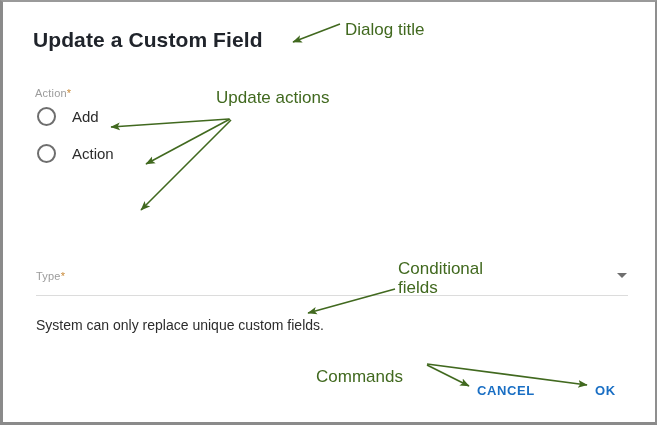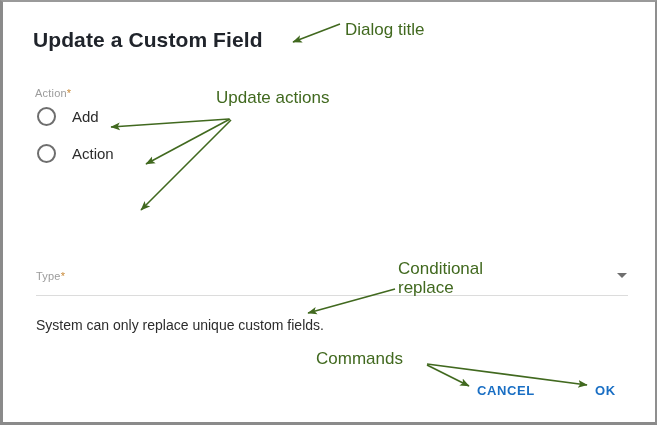--- a/index.html
+++ b/index.html
@@ -177,21 +177,21 @@
   .anno-label {
     position: absolute;
     font-size: 17px;
     color: #41691f;
     white-space: pre;
     line-height: 19px;
   }
   #anno-dialog-title    { left: 342px; top: 18px; }
   #anno-update-actions  { left: 172px; top: 86px; margin-left: 41px; }
   #anno-conditional     { left: 395px; top: 257px; }
-  #anno-commands        { left: 313px; top: 347px; }
+  #anno-commands        { left: 313px; top: 365px; }
 </style>
 </head>
 <body>
 
 <div id="screenshot">
 
   <div class="dialog">
 
     <div class="dialog-title">Update a Custom Field</div>
 
@@ -235,21 +235,21 @@
 
   </div>
 
   <div class="annotation-layer">
 
     <div class="anno-label" id="anno-dialog-title">Dialog title</div>
 
     <div class="anno-label" id="anno-update-actions">Update actions</div>
 
     <div class="anno-label" id="anno-conditional">Conditional
-replace</div>
+fields</div>
 
     <div class="anno-label" id="anno-commands">Commands</div>
 
     <svg width="657" height="425" viewBox="0 0 657 425" style="position:absolute;left:0;top:0;">
       <defs>
         <marker id="ah" markerWidth="7" markerHeight="7" refX="5.6" refY="3" orient="auto" markerUnits="strokeWidth">
           <path d="M6,3 L0,0.6 L1.4,3 L0,5.4 Z" fill="#41691f"></path>
         </marker>
       </defs>
 

